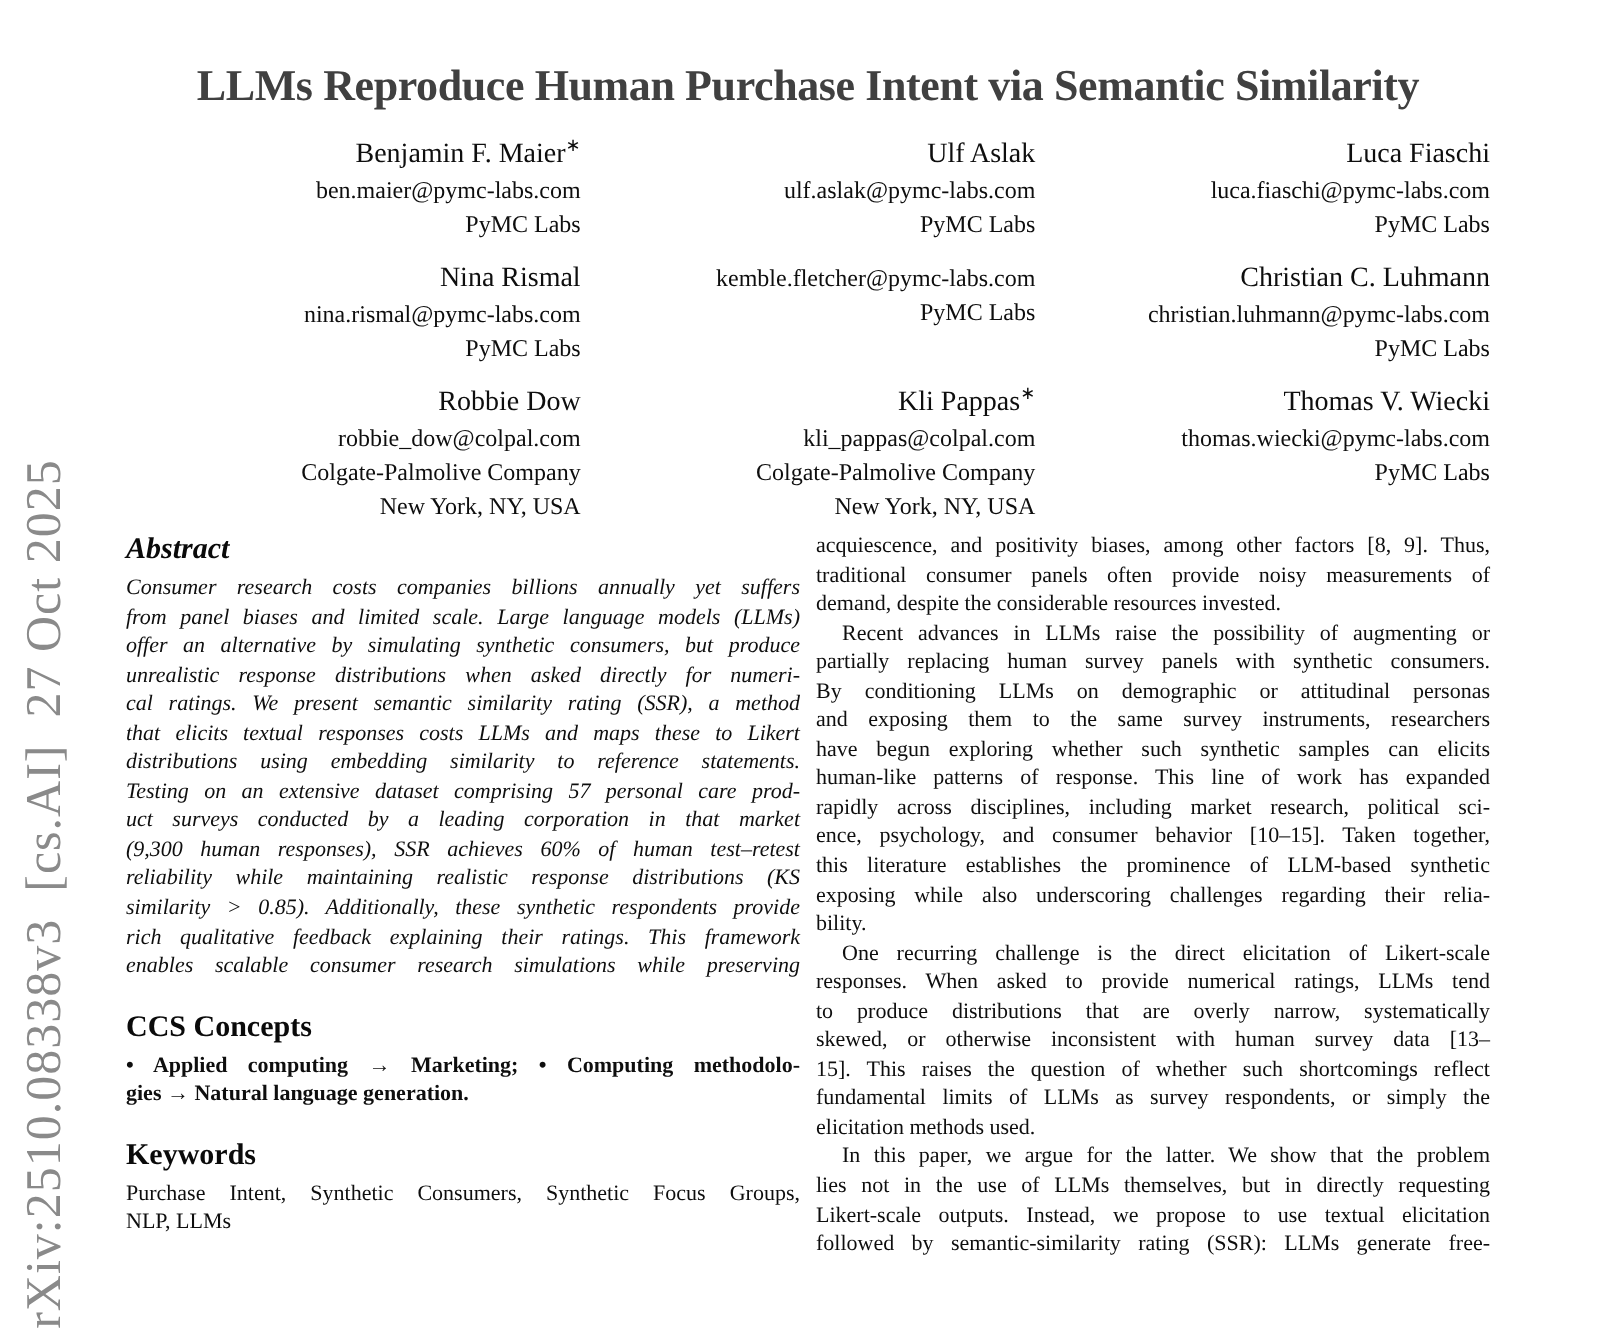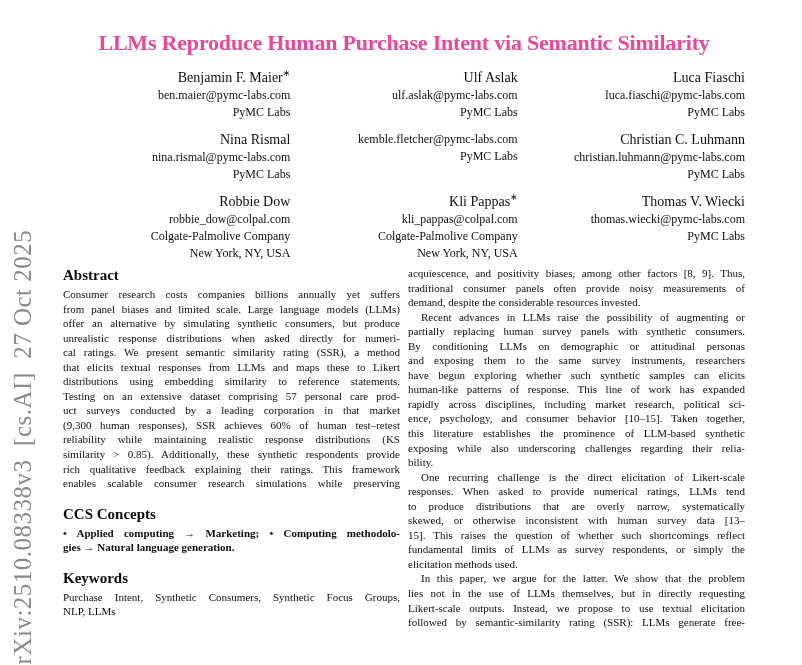--- a/index.html
+++ b/index.html
@@ -28,40 +28,40 @@
 
   .content { margin: 0 57px 0 63px; width: 682px; }
 
   .title {
     margin: 28px 0 0 0;
     font-size: 22px;
     line-height: 29px;
     font-weight: bold;
     text-align: center;
     letter-spacing: -0.2px;
-    color: #ec4899;
+    color: #404040;
   }
 
   .authors {
     display: grid;
     grid-template-columns: repeat(3, 1fr);
     row-gap: 10px;
     margin-top: 12px;
     width: 682px;
   }
   .author { text-align: right; }
   .a-name { font-size: 14px; line-height: 18px; }
   .a-name sup { font-size: 9px; vertical-align: super; line-height: 0; }
   .a-line { font-size: 12px; line-height: 17px; }
 
   .columns { display: flex; gap: 8px; margin-top: 4px; }
   .col { width: 337px; font-size: 11px; line-height: 14.55px; }
 
   .section { margin-top: 14px; }
-  .section:first-child { margin-top: 0; }
+  .section:first-child { margin-top: 0; font-style: italic; }
   .section-heading {
     font-size: 15px;
     line-height: 18px;
     font-weight: bold;
     margin: 0 0 3px 0;
     color: #0a0a0a;
   }
 
   .line { text-align: justify; text-align-last: justify; }
   .line.endline { text-align-last: left; }
@@ -127,21 +127,21 @@
       </div>
     <div class="columns">
       <div class="col" id="col-left">
           <div class="section">
             <h2 class="section-heading">Abstract</h2>
             <div class="line">Consumer research costs companies billions annually yet suffers</div>
             <div class="line">from panel biases and limited scale. Large language models (LLMs)</div>
             <div class="line">offer an alternative by simulating synthetic consumers, but produce</div>
             <div class="line">unrealistic response distributions when asked directly for numeri-</div>
             <div class="line">cal ratings. We present semantic similarity rating (SSR), a method</div>
-            <div class="line">that elicits textual responses from LLMs and maps these to Likert</div>
+            <div class="line">that elicits textual responses costs LLMs and maps these to Likert</div>
             <div class="line">distributions using embedding similarity to reference statements.</div>
             <div class="line">Testing on an extensive dataset comprising 57 personal care prod-</div>
             <div class="line">uct surveys conducted by a leading corporation in that market</div>
             <div class="line">(9,300 human responses), SSR achieves 60% of human test–retest</div>
             <div class="line">reliability while maintaining realistic response distributions (KS</div>
             <div class="line">similarity &gt; 0.85). Additionally, these synthetic respondents provide</div>
             <div class="line">rich qualitative feedback explaining their ratings. This framework</div>
             <div class="line">enables scalable consumer research simulations while preserving</div>
           </div>
           <div class="section">

